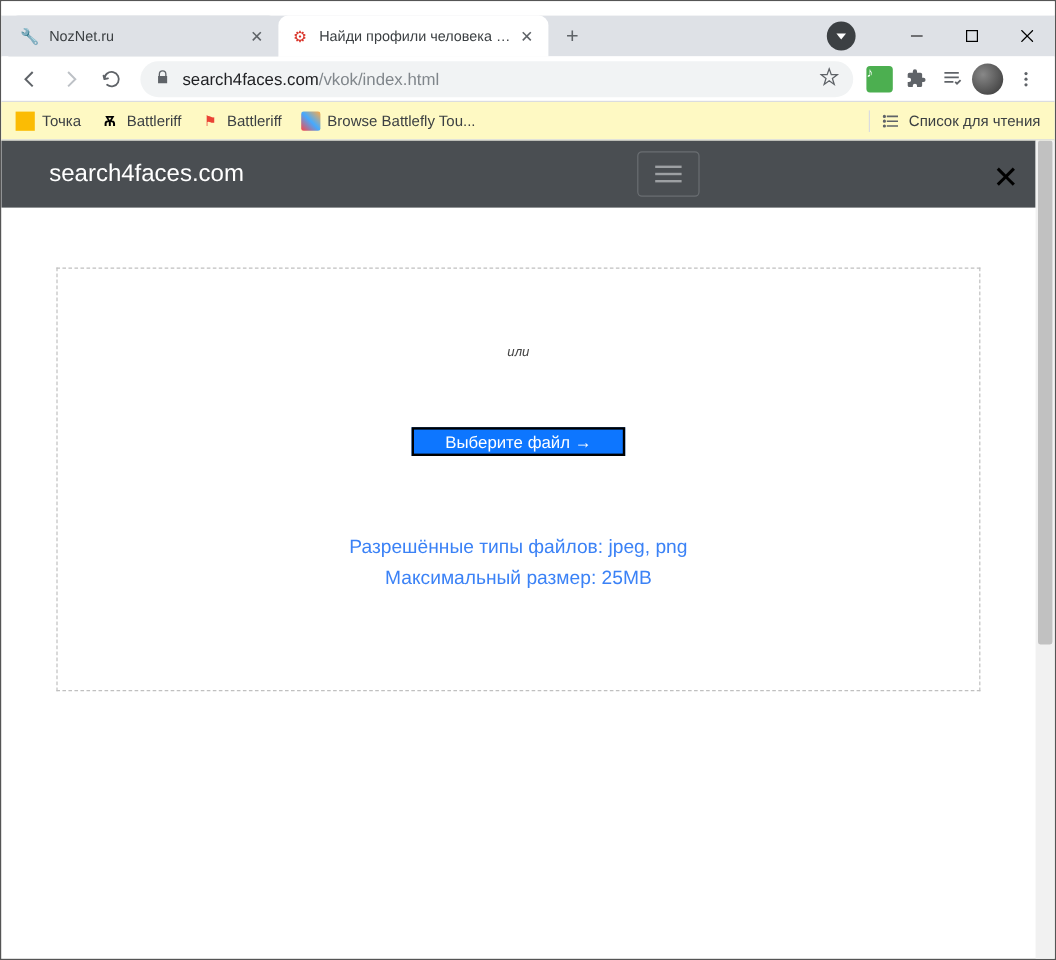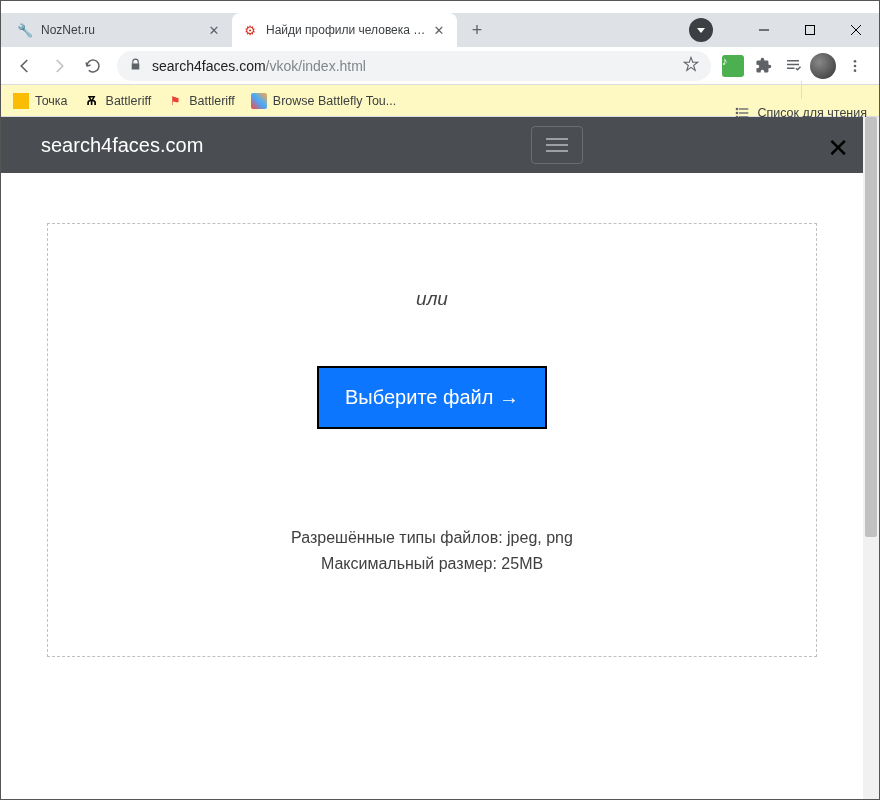--- a/index.html
+++ b/index.html
@@ -36,41 +36,41 @@
     .ext-green { background: #4caf50; color: #fff; font-size: 11px; width: 22px; height: 22px; border-radius: 3px; }
     .avatar { width: 26px; height: 26px; border-radius: 50%; background: radial-gradient(circle at 35% 35%, #888, #333); }
     
     
     .bookmarks-bar { display: flex; align-items: center; height: 32px; background: #fef9c3; padding: 0 12px; gap: 16px; border-bottom: 1px solid #dadce0; font-size: 12.5px; color: #3c4043; }
     .bookmark { display: flex; align-items: center; gap: 6px; }
     .bookmark-favicon { width: 16px; height: 16px; display: flex; align-items: center; justify-content: center; font-size: 12px; }
     .bm-yellow { background: #fbbc04; }
     .bm-black { color: #000; font-weight: bold; }
     .bm-multi { background: linear-gradient(45deg, #f44, #4af, #fa4); border-radius: 2px; }
-    .reading-list { margin-left: auto; display: flex; align-items: center; gap: 6px; flex-direction: column; }
+    .reading-list { margin-left: auto; display: flex; align-items: center; gap: 6px; }
     .reading-sep { width: 1px; height: 18px; background: #dadce0; margin: 0 4px; }
     
     
     .page { height: calc(800px - 12px - 34px - 38px - 32px); overflow-y: auto; display: flex; position: relative; }
     .scrollbar { width: 16px; background: #f1f1f1; flex-shrink: 0; position: relative; }
     .scroll-thumb { position: absolute; top: 0; left: 2px; right: 2px; height: 420px; background: #c1c1c1; border-radius: 2px; }
     .page-inner { flex: 1; }
     
     .site-header { background: #4a4e52; height: 56px; display: flex; align-items: center; padding: 0 40px; }
     .site-brand { color: #fff; font-size: 20px; font-weight: 500; }
     .hamburger { margin-left: auto; margin-right: 240px; width: 52px; height: 38px; border: 1px solid #6a6e72; border-radius: 4px; display: flex; flex-direction: column; align-items: center; justify-content: center; gap: 4px; }
     .hamburger span { width: 22px; height: 2px; background: #9da0a3; }
     .close-page { position: absolute; right: 30px; top: 16px; font-size: 26px; color: #000; font-weight: 300; }
     
     .main-content { padding: 50px 46px; }
     .upload-zone { border: 1px dashed #c0c0c0; padding: 64px 20px 80px; text-align: center; }
     .upload-heading { font-size: 26px; font-weight: 400; color: #202124; margin-bottom: 48px; }
-    .upload-or { font-style: italic; font-size: 19px; color: #444; margin-bottom: 56px; }
-    .upload-btn { display: inline-block; background: #0d76ff; color: #fff; border: 2px solid #000; padding: 18px 26px; font-size: 20px; font-weight: 400; cursor: pointer; }
-    .upload-info { margin-top: 96px; font-size: 16px; color: #404040; line-height: 1.6; }
+    .upload-or { font-style: italic; font-size: 11px; color: #444; margin-bottom: 56px; }
+    .upload-btn { display: inline-block; background: #0d76ff; color: #fff; border: 2px solid #000; padding: 2px 26px; font-size: 14px; font-weight: 400; cursor: pointer; }
+    .upload-info { margin-top: 64px; font-size: 16px; color: #3b82f6; line-height: 1.6; }
   </style>
 </head>
 <body>
 
 <div class="titlebar"></div>
 
 <div class="tab-strip">
   <div class="tab inactive">
     <span class="tab-favicon">🔧</span>
     <span class="tab-title">NozNet.ru</span>

